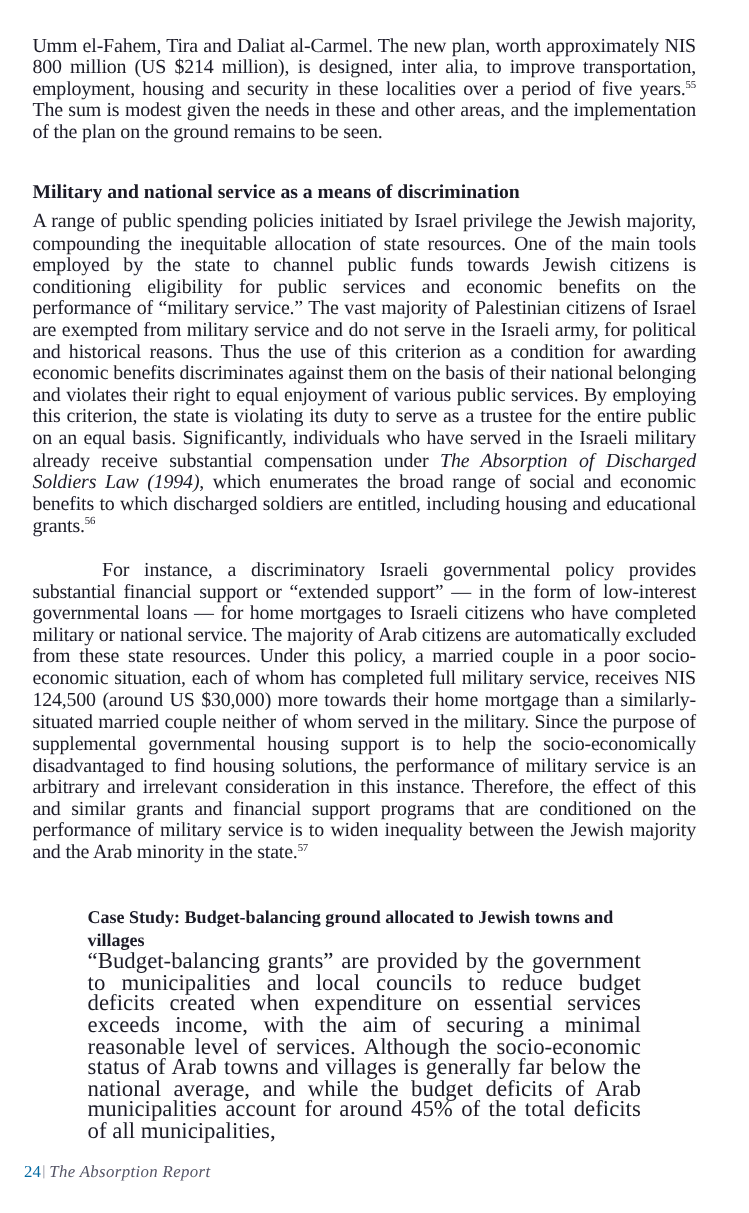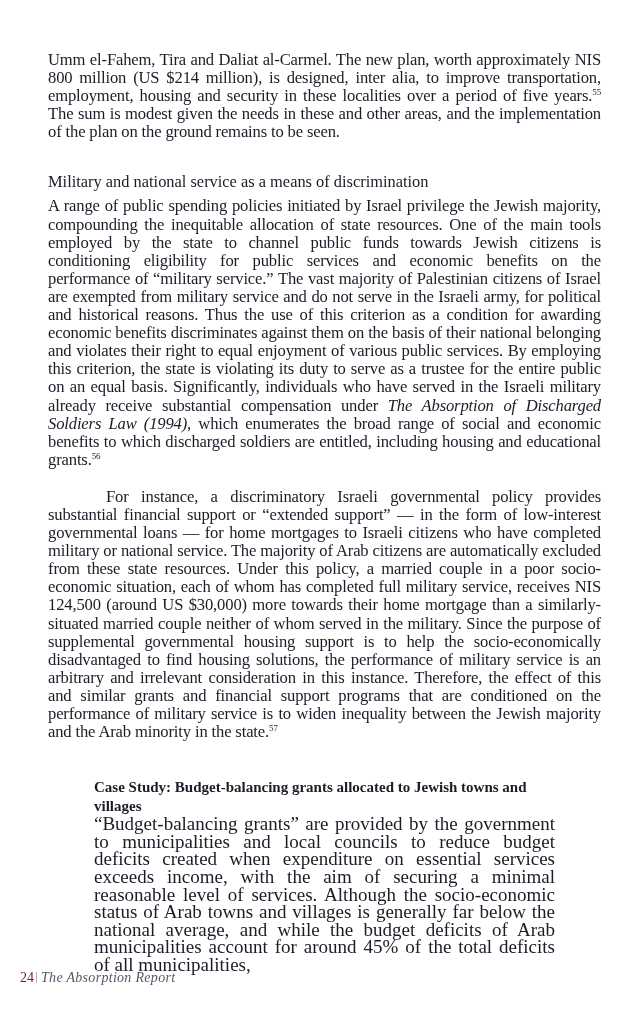--- a/index.html
+++ b/index.html
@@ -10,39 +10,38 @@
     body {
       width: 624px;
       height: 1011px;
       position: relative;
       overflow: hidden;
       font-family: "Liberation Serif", "DejaVu Serif", serif;
       color: #1c1c28;
     }
     .page {
       position: absolute;
-      left: 48px;
+      left: 27px;
       top: 29px;
       width: 553px;
-      margin-top: 22px;
     }
     .para {
       font-size: 16.6px;
       line-height: 18.1px;
       text-align: justify;
       margin: 0;
       letter-spacing: -0.15px;
     }
     .para sup, .case-body sup {
       font-size: 9px;
       line-height: 0;
       vertical-align: 6px;
     }
     .heading {
-      font-weight: normal;
+      font-weight: bold;
       font-size: 16.4px;
       line-height: 20px;
       margin: 31px 0 5px 0;
     }
     .para.indent {
       text-indent: 58px;
       margin-top: 19px;
     }
     .case-study {
       margin: 37px 0 0 46px;
@@ -61,21 +60,21 @@
       margin: 0;
     }
     .footer {
       position: absolute;
       left: 20px;
       top: 970px;
       font-size: 14px;
       color: #555566;
     }
     .footer .pnum {
-      color: #7f1d1d;
+      color: #0369a1;
       margin-top: 32px;
     }
     .footer .sep {
       display: inline-block;
       width: 1px;
       height: 11px;
       background: #b0b0b8;
       margin: 0 4px 0 2px;
       vertical-align: -1px;
     }
@@ -92,21 +91,21 @@
 
   <p class="para"><span>Umm el-Fahem, Tira and Daliat al-Carmel. The new plan, worth approximately NIS 800 million (US $214 million), is designed, inter alia, to improve transportation, employment, housing and security in these localities over a period of five years.</span><sup>55</sup><span> The sum is modest given the needs in these and other areas, and the implementation of the plan on the ground remains to be seen.</span></p>
 
   <h3 class="heading">Military and national service as  a means of discrimination</h3>
 
   <p class="para"><span>A range of public spending policies initiated by Israel privilege the Jewish majority, compounding the inequitable allocation of state resources. One of the main tools employed by the state to channel public funds towards Jewish citizens is conditioning eligibility for public services and economic benefits on the performance of “military service.” The vast majority of Palestinian citizens of Israel are exempted from military service and do not serve in the Israeli army, for political and historical reasons. Thus the use of this criterion as a condition for awarding economic benefits discriminates against them on the basis of their national belonging and violates their right to equal enjoyment of various public services. By employing this criterion, the state is violating its duty to serve as a trustee for the entire public on an equal basis. Significantly, individuals who have served in the Israeli military already receive substantial compensation under </span><em>The Absorption of Discharged Soldiers Law (1994)</em><span>, which enumerates the broad range of social and economic benefits to which discharged soldiers are entitled, including housing and educational grants.</span><sup>56</sup></p>
 
   <p class="para indent"><span>For instance, a discriminatory Israeli governmental policy provides substantial financial support or “extended support” — in the form of low-interest governmental loans — for home mortgages to Israeli citizens who have completed military or national service. The majority of Arab citizens are automatically excluded from these state resources. Under this policy, a married couple in a poor socio-economic situation, each of whom has completed full military service, receives NIS 124,500 (around US $30,000) more towards their home mortgage than a similarly-situated married couple neither of whom served in the military. Since the purpose of supplemental governmental housing support is to help the socio-economically disadvantaged to find housing solutions, the performance of military service is an arbitrary and irrelevant consideration in this instance. Therefore, the effect of this and similar grants and financial support programs that are conditioned on the performance of military service is to widen inequality between the Jewish majority and the Arab minority in the state.</span><sup>57</sup></p>
 
   <div class="case-study">
-    <p class="case-title">Case Study: Budget-balancing grants allocated to Jewish towns and villages</p>
+    <p class="case-title">Case Study: Budget-balancing ground allocated to Jewish towns and villages</p>
     <p class="case-body">“Budget-balancing grants” are provided by the government to municipalities and local councils to reduce budget deficits created when expenditure on essential services exceeds income, with the aim of securing a minimal reasonable level of services. Although the socio-economic status of Arab towns and villages is generally far below the national average, and while the budget deficits of Arab municipalities account for around 45% of the total deficits of all municipalities,</p>
   </div>
 
 </div>
 
 <div class="footer">
   <span class="pnum">24</span><span class="sep"></span><span class="title">The Absorption Report</span>
 </div>
 
 </body></html>

